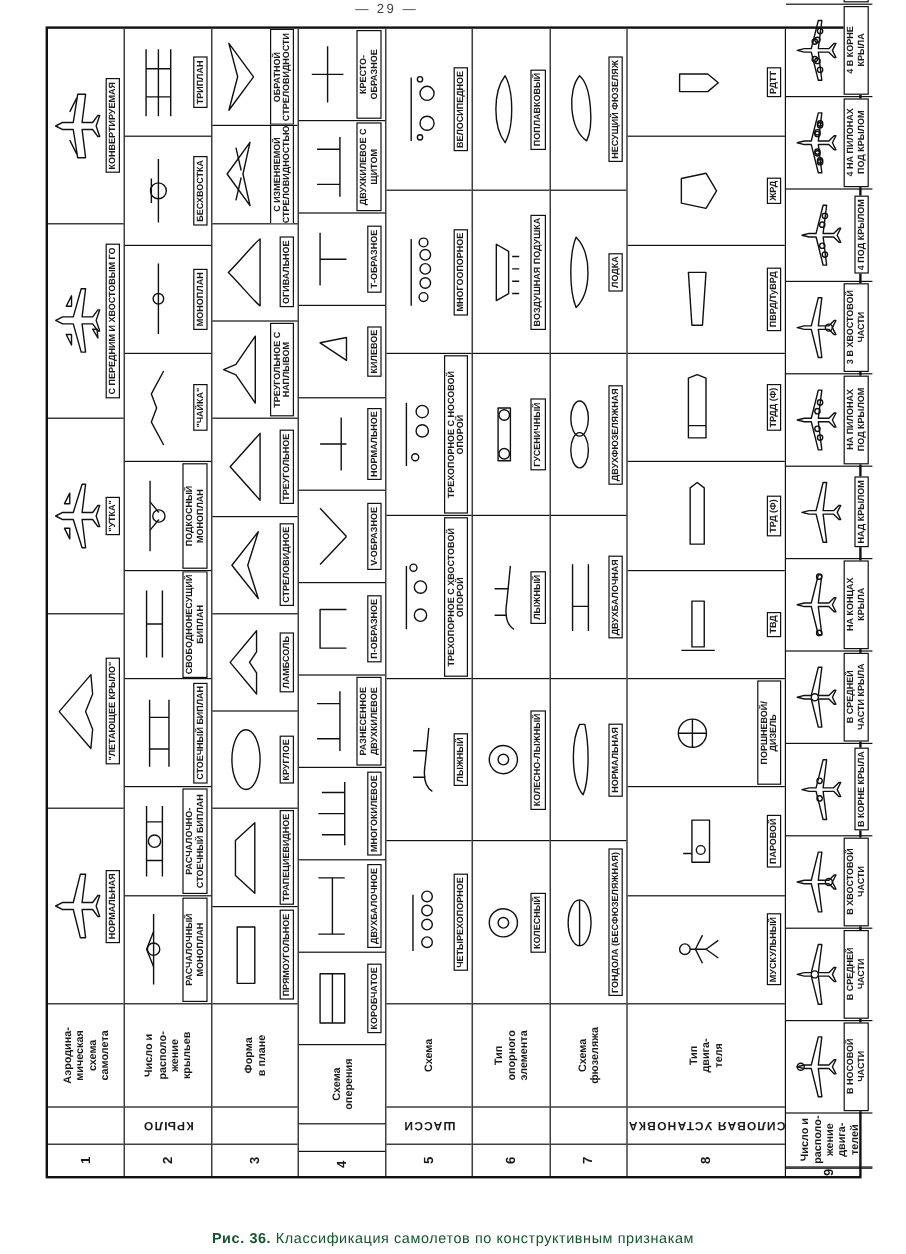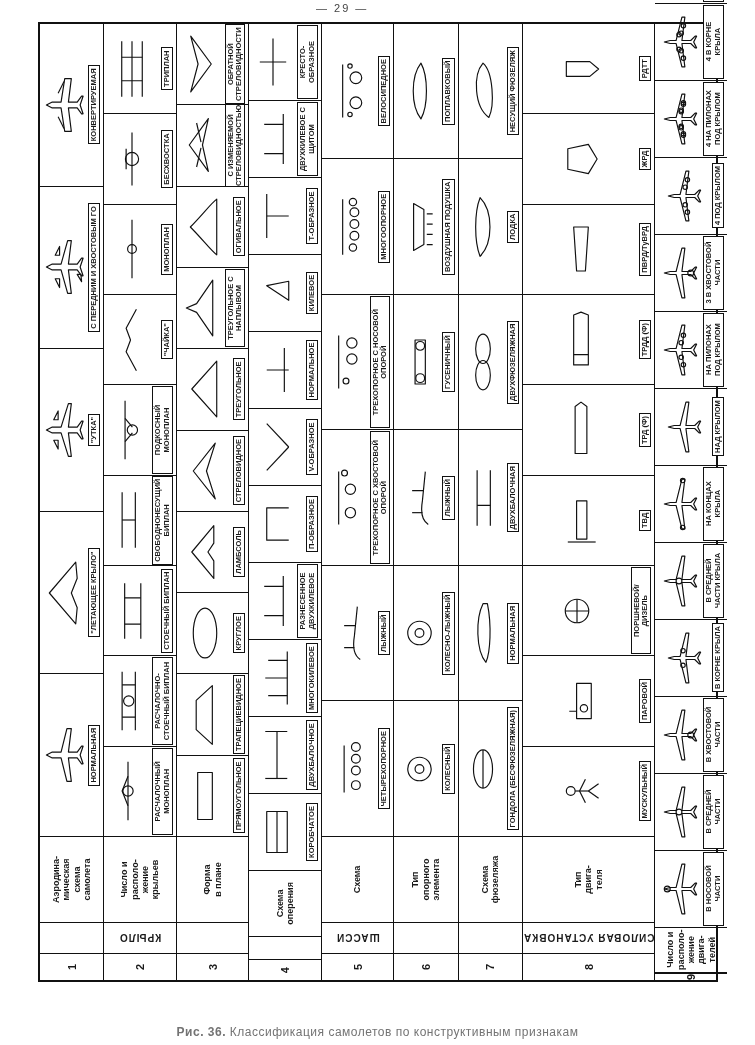--- a/index.html
+++ b/index.html
@@ -1,20 +1,20 @@
 <!DOCTYPE html>
 <html><head>
 <meta charset="utf-8">
 <style>
   html,body{margin:0;padding:0;background:#ffffff;}
   body{width:755px;height:1045px;position:relative;overflow:hidden;
        font-family:"Liberation Sans", sans-serif;color:#1a1a1a;}
 
   
-  .page-num{position:absolute;top:2px;left:316px;font-size:11px;color:#444;letter-spacing:2px;}
+  .page-num{position:absolute;top:2px;left:296px;font-size:11px;color:#444;letter-spacing:2px;}
 
   
   .rot-wrap{position:absolute;left:0;top:0;width:755px;height:1045px;}
 
   .table{
     position:absolute;
     left:50%;top:48%;
     transform:translate(-50%,-50%) rotate(-90deg);
     width:960px;height:680px;
     border:2px solid #111;
@@ -36,21 +36,21 @@
   .cell{flex:1;border-right:1px solid #111;display:flex;flex-direction:column;align-items:center;
         justify-content:flex-end;padding:2px 1px 3px;box-sizing:border-box;overflow:hidden;}
   .cell:last-child{border-right:none;}
   .cell .cap{font-size:7.5px;font-weight:bold;text-align:center;line-height:1.1;margin-top:2px;
              border:1px solid #111;padding:1px 2px;background:#fff;}
   .art{flex:1;display:flex;align-items:center;justify-content:center;width:100%;}
   .art svg{display:block;}
 
   .caption{
     position:absolute;left:0;bottom:6px;width:755px;text-align:center;
-    font-size:12px;letter-spacing:0.5px;color:#737373;
+    font-size:12px;letter-spacing:0.5px;color:#14532d;
   }
   .caption .num{font-weight:bold;}
 </style>
 </head>
 <body>
 
 <div class="page-num">— 29 —</div>
 
 <div class="rot-wrap">
   <div class="table" id="tbl">

